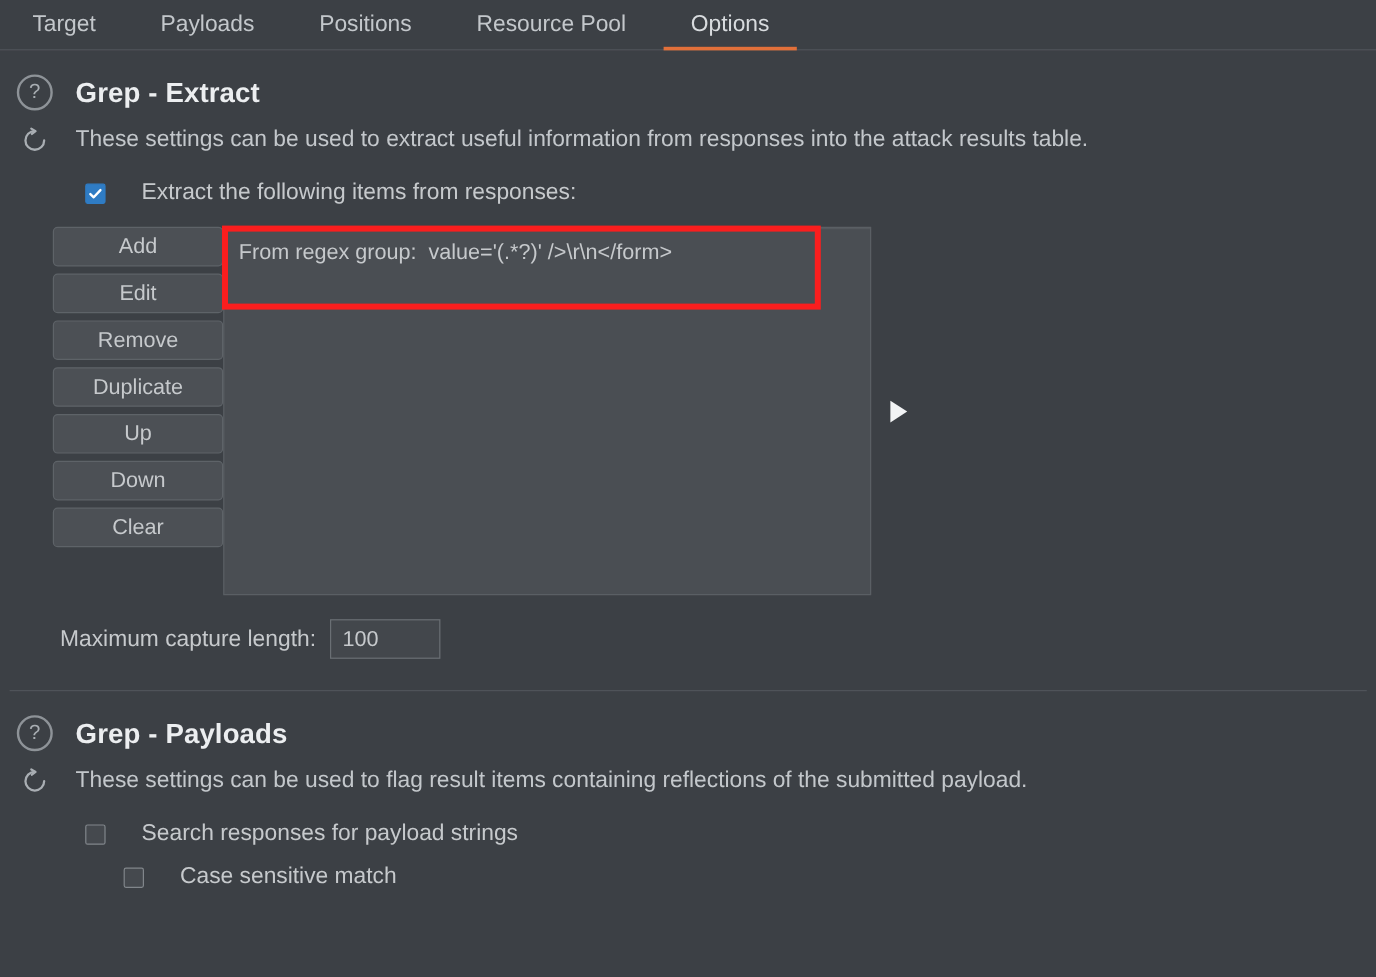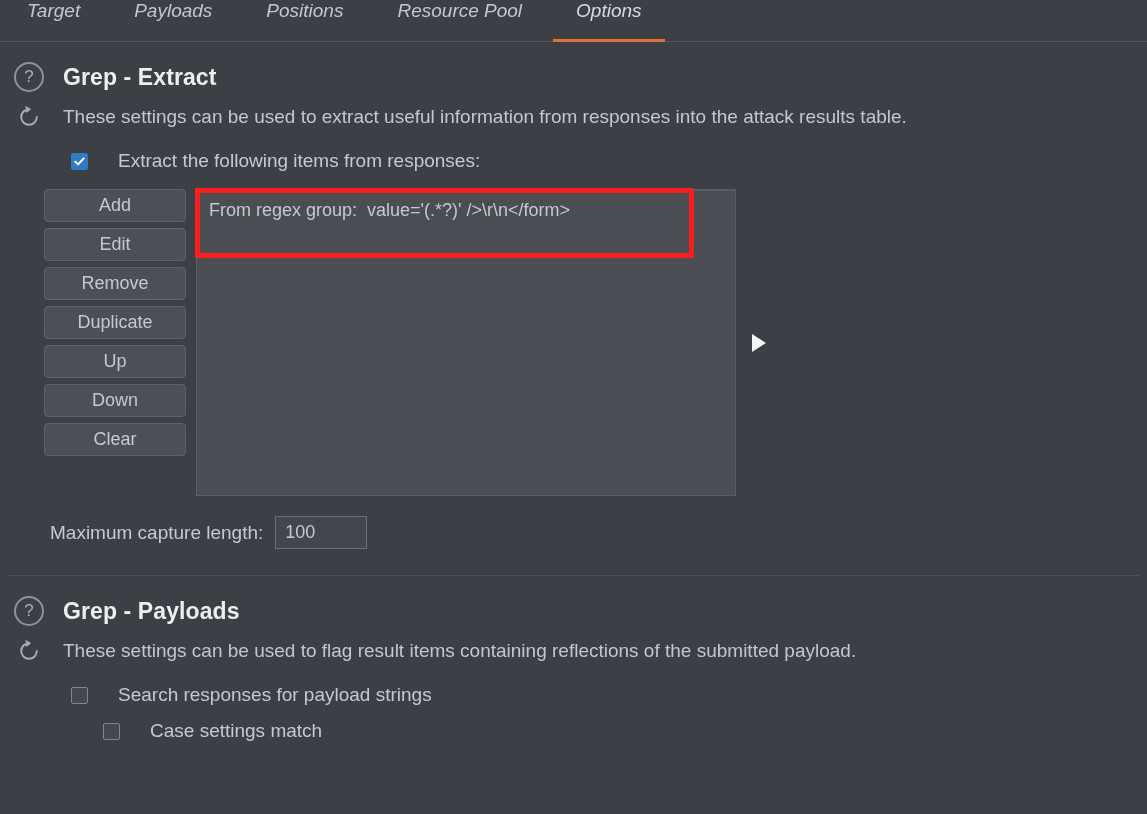--- a/index.html
+++ b/index.html
@@ -20,27 +20,27 @@
   .tabbar {
     height: 41px;
     background: #3c4045;
     display: flex;
     align-items: stretch;
     border-bottom: 1px solid #50545a;
     position: relative;
   }
   .tab {
     display: flex;
+    align-items: center;
     padding: 0 27px;
     font-size: 19px;
     color: #c3c7cb;
     position: relative;
     cursor: pointer;
     white-space: nowrap;
-    font-style: italic;
   }
   .tab.active {
     color: #d8dbde;
   }
   .tab.active::after {
     content: "";
     position: absolute;
     left: 4px;
     right: 4px;
     bottom: -1px;
@@ -166,21 +166,20 @@
     font-family: "Liberation Sans", sans-serif;
     display: flex;
     align-items: center;
     justify-content: center;
     cursor: pointer;
     box-sizing: border-box;
   }
 
   .list-wrap {
     position: relative;
-    margin-left: 10px;
   }
   .list-panel {
     width: 540px;
     height: 307px;
     background: #4a4e53;
     border: 1px solid #5a5f64;
     box-sizing: border-box;
     overflow: hidden;
   }
   .list-item {
@@ -335,17 +334,17 @@
       <div class="sec-desc">These settings can be used to flag result items containing reflections of the submitted payload.</div>
     </div>
 
     <div class="check-row">
       <span class="cb unchecked"></span>
       <span class="check-label">Search responses for payload strings</span>
     </div>
 
     <div class="check-row" style="margin-left:103px;margin-top:14px;">
       <span class="cb unchecked"></span>
-      <span class="check-label">Case settings match</span>
+      <span class="check-label">Case sensitive match</span>
     </div>
 
   </div>
 </div>
 
 </body></html>

